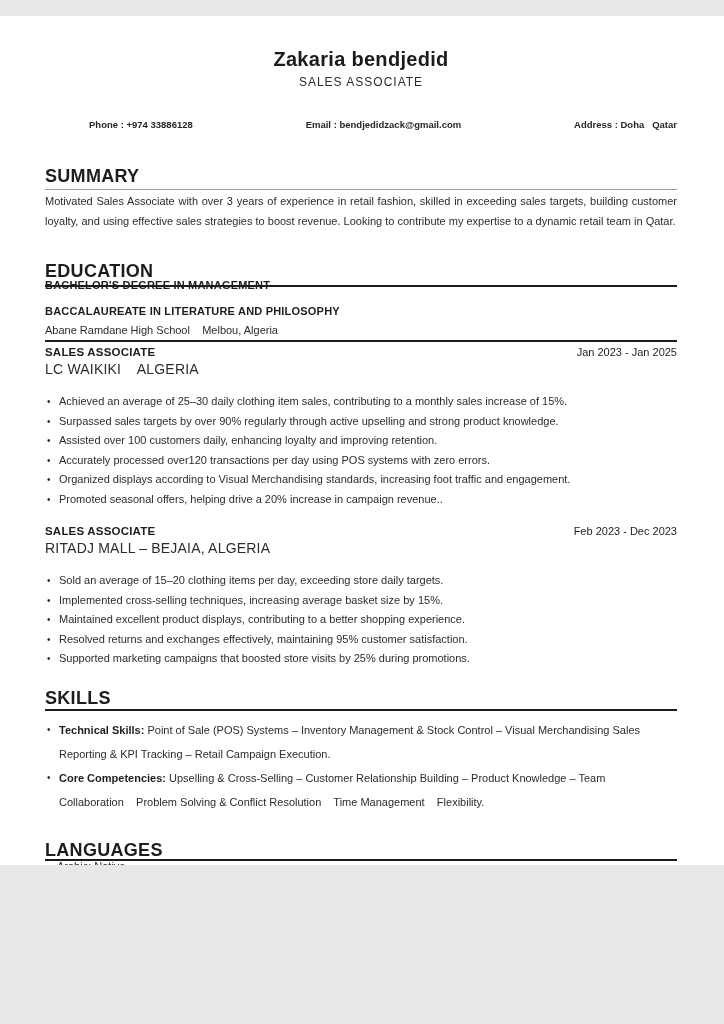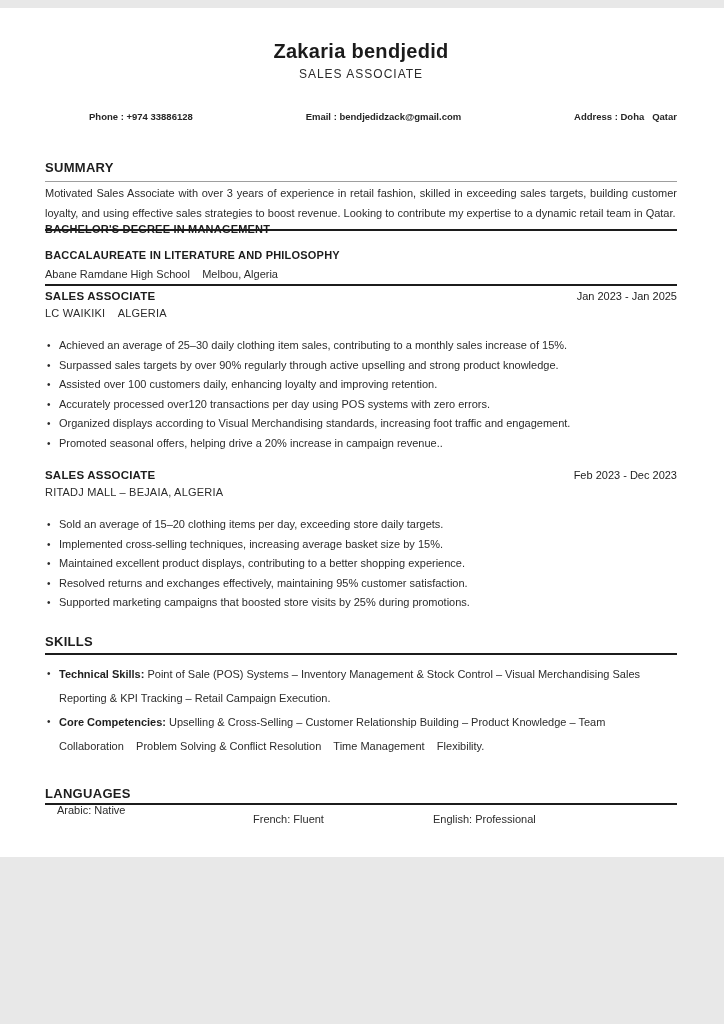--- a/index.html
+++ b/index.html
@@ -1,20 +1,20 @@
 <!DOCTYPE html>
 <html><head>
 <meta charset="utf-8">
 <style>
   html, body { margin: 0; padding: 0; background: #e8e8e8; }
   .page {
     position: relative;
     width: 724px;
     height: 849px;
-    margin: 8px auto;
+    margin: 16px auto;
     background: #ffffff;
     box-sizing: border-box;
     padding: 30px 47px 0 45px;
     font-family: "Liberation Sans", sans-serif;
     color: #222222;
     overflow: hidden;
   }
 
   
   .name {
@@ -40,21 +40,21 @@
     font-size: 9.5px;
     font-weight: bold;
     line-height: 13px;
     color: #262626;
     padding-left: 44px;
   }
   .contact-item { white-space: pre-wrap; }
 
   
   .section-heading {
-    font-size: 13px;
+    font-size: 18px;
     font-weight: bold;
     letter-spacing: 0.3px;
     line-height: 16px;
     color: #1d1d1d;
   }
   .rule-light { border-top: 1px solid #9e9e9e; height: 0; }
   .rule-dark  { border-top: 2px solid #1c1c1c; height: 0; }
 
   
   .summary-heading { margin-top: 37px; }
@@ -89,21 +89,21 @@
   .job-header {
     display: flex;
     justify-content: space-between;
     align-items: baseline;
     margin-top: 3px;
     line-height: 14px;
   }
   .job-header-2 { margin-top: 15px; }
   .job-title { font-size: 11.5px; font-weight: bold; letter-spacing: 0.2px; color: #1d1d1d; }
   .job-dates { font-size: 11px; font-weight: normal; color: #1d1d1d; }
-  .job-company { margin-top: 3px; font-size: 11px; line-height: 14px; white-space: pre-wrap; color: #2c2c2c; letter-spacing: 0.2px; }
+  .job-company { margin-top: 3px; font-size: 14px; line-height: 14px; white-space: pre-wrap; color: #2c2c2c; letter-spacing: 0.2px; }
   .bullet-list { margin-top: 16px; }
   .bullet {
     position: relative;
     padding-left: 14px;
     font-size: 11px;
     line-height: 19.5px;
     color: #2c2c2c;
   }
   .bullet::before {
     content: "•";
@@ -155,20 +155,21 @@
   <div class="contact-row">
     <div class="contact-item"><span>Phone : </span><span>+974 33886128</span></div>
     <div class="contact-item"><span>Email : </span><span>bendjedidzack@gmail.com</span></div>
     <div class="contact-item"><span>Address : </span><span>Doha&nbsp;&nbsp; Qatar</span></div>
   </div>
 
   <div class="section-heading summary-heading">SUMMARY</div>
   <div class="rule-light summary-rule"></div>
   <div class="summary-text">Motivated Sales Associate with over 3 years of experience in retail fashion, skilled in exceeding sales targets, building customer loyalty, and using effective sales strategies to boost revenue. Looking to contribute my expertise to a dynamic retail team in Qatar.</div>
 
+  <div class="section-heading education-heading">EDUCATION</div>
   <div class="rule-dark education-rule"></div>
   <div class="degree degree-first">BACHELOR'S DEGREE IN MANAGEMENT</div>
   <div class="degree degree-second">BACCALAUREATE IN LITERATURE AND PHILOSOPHY</div>
   <div class="school school-second">Abane Ramdane High School&nbsp;&nbsp;&nbsp; Melbou, Algeria</div>
 
   <div class="rule-dark experience-rule"></div>
 
   <div class="job-header">
     <div class="job-title">SALES ASSOCIATE</div>
     <div class="job-dates">Jan 2023 - Jan 2025</div>

